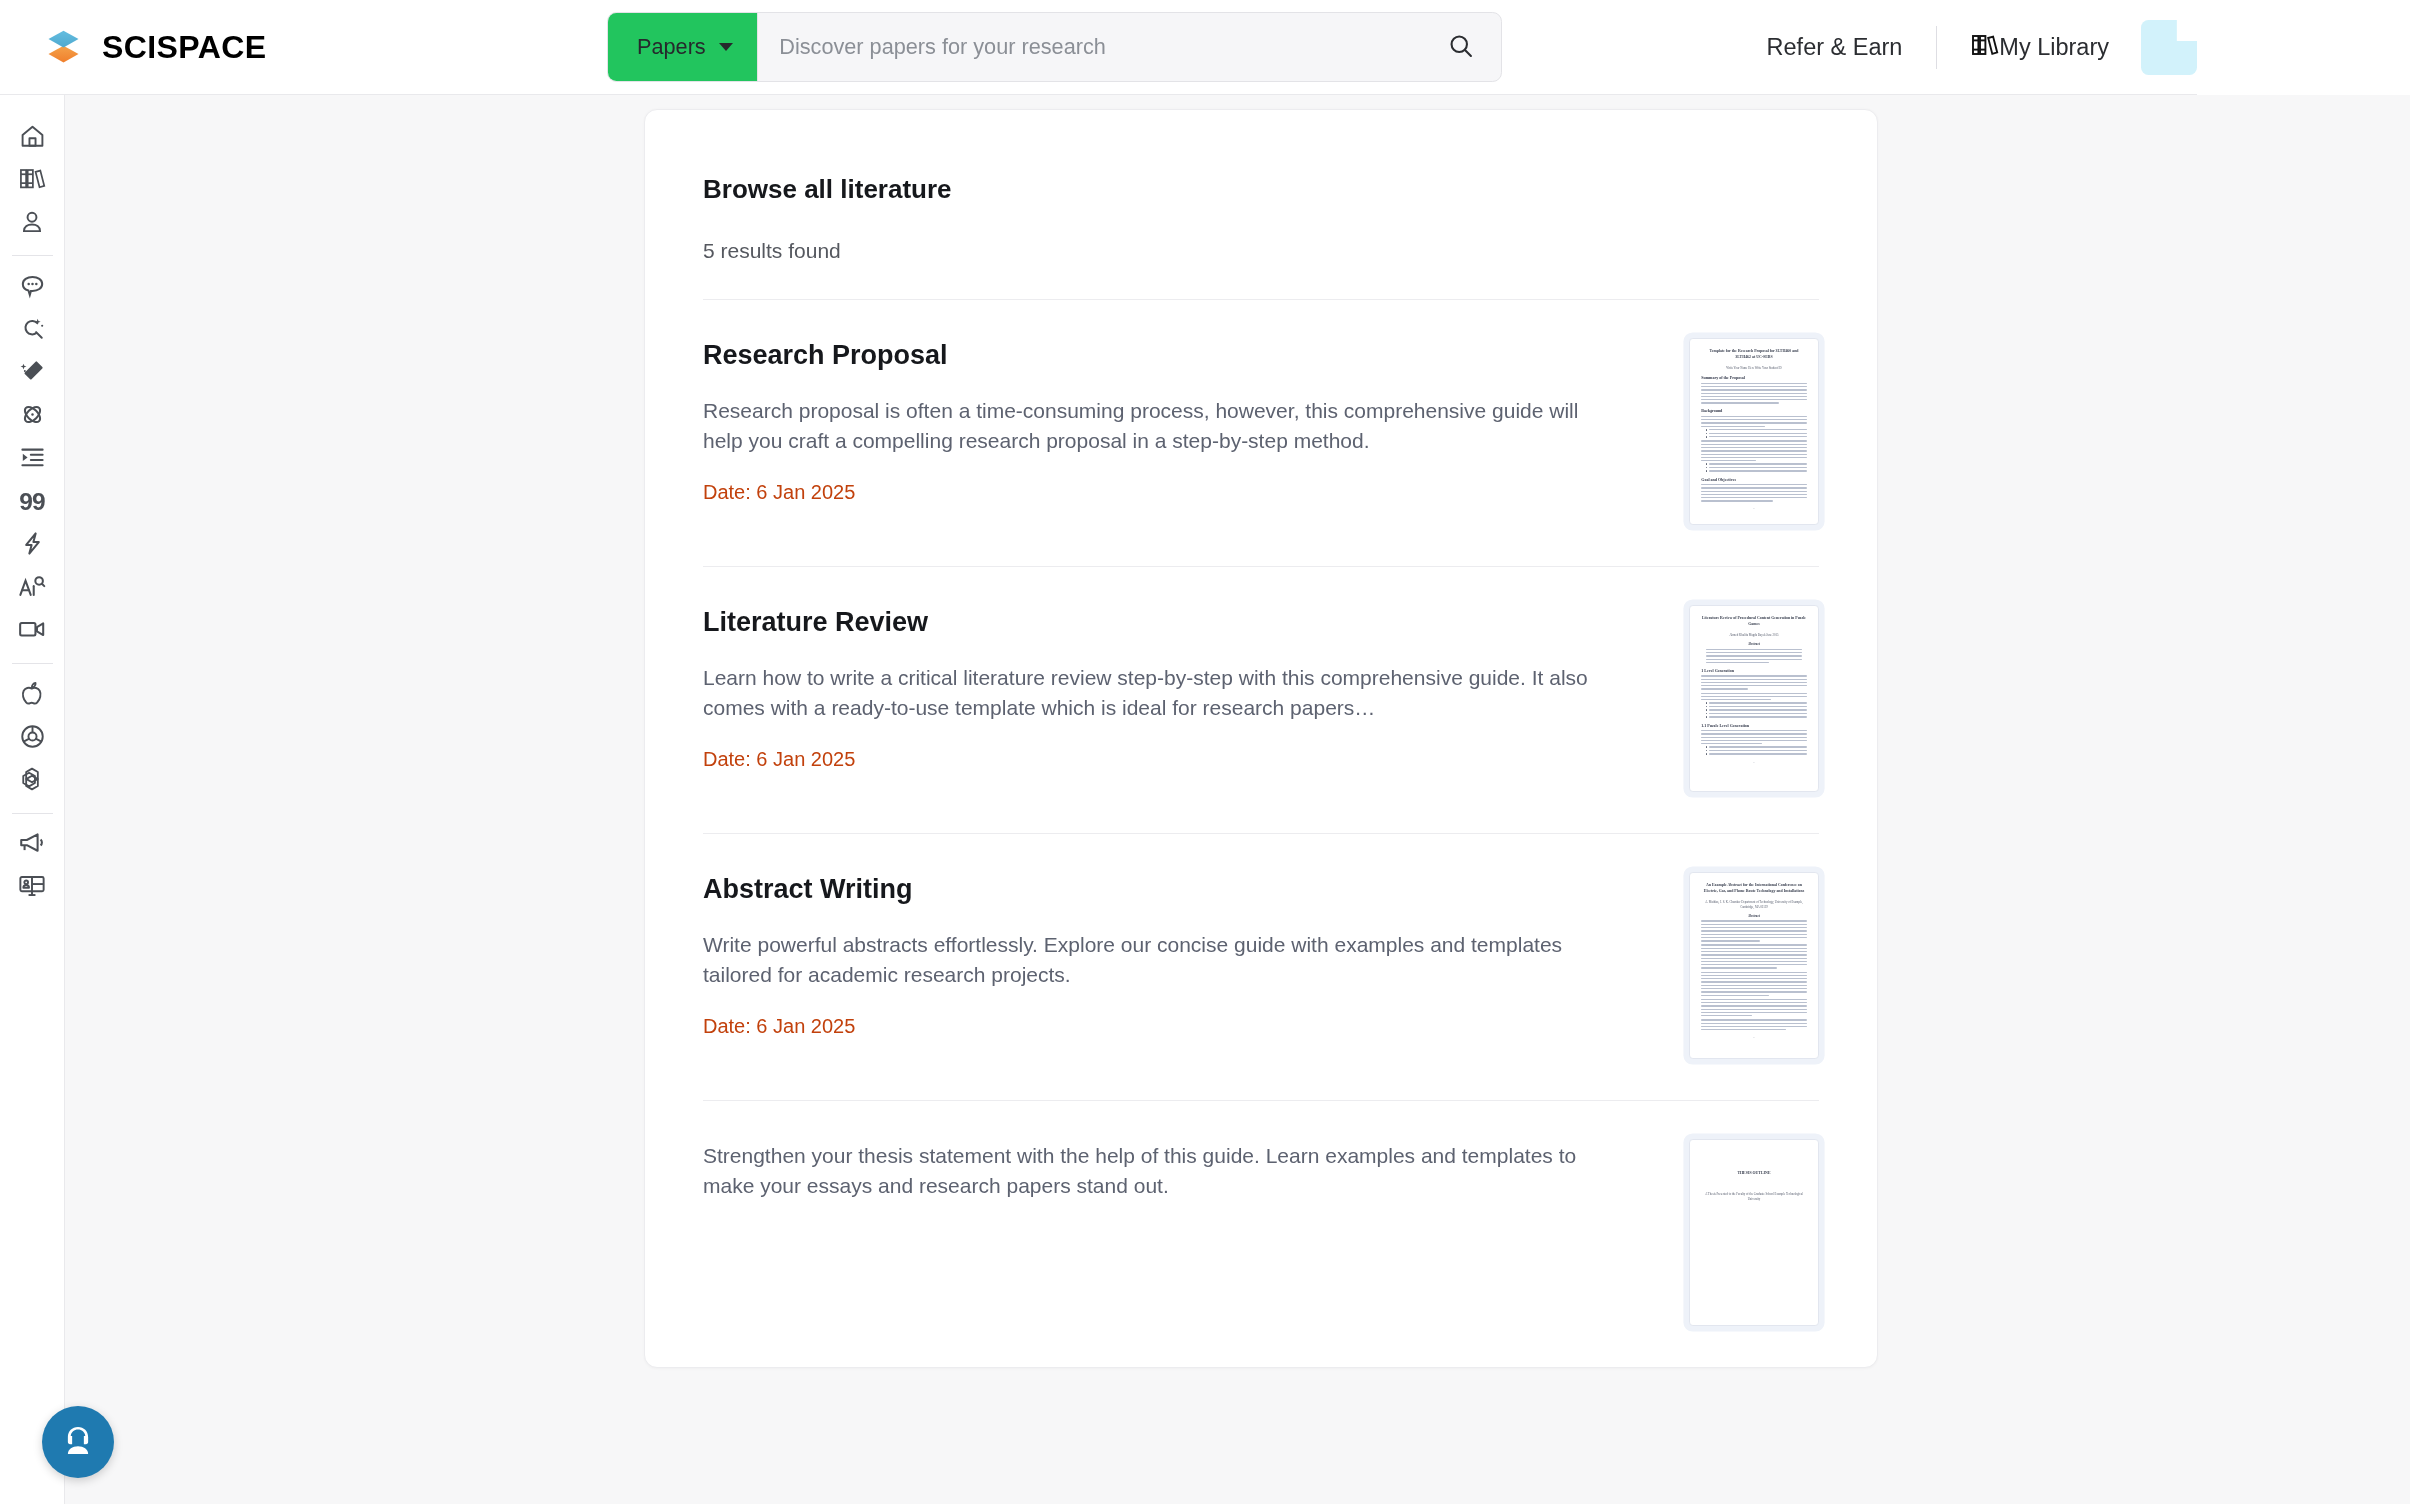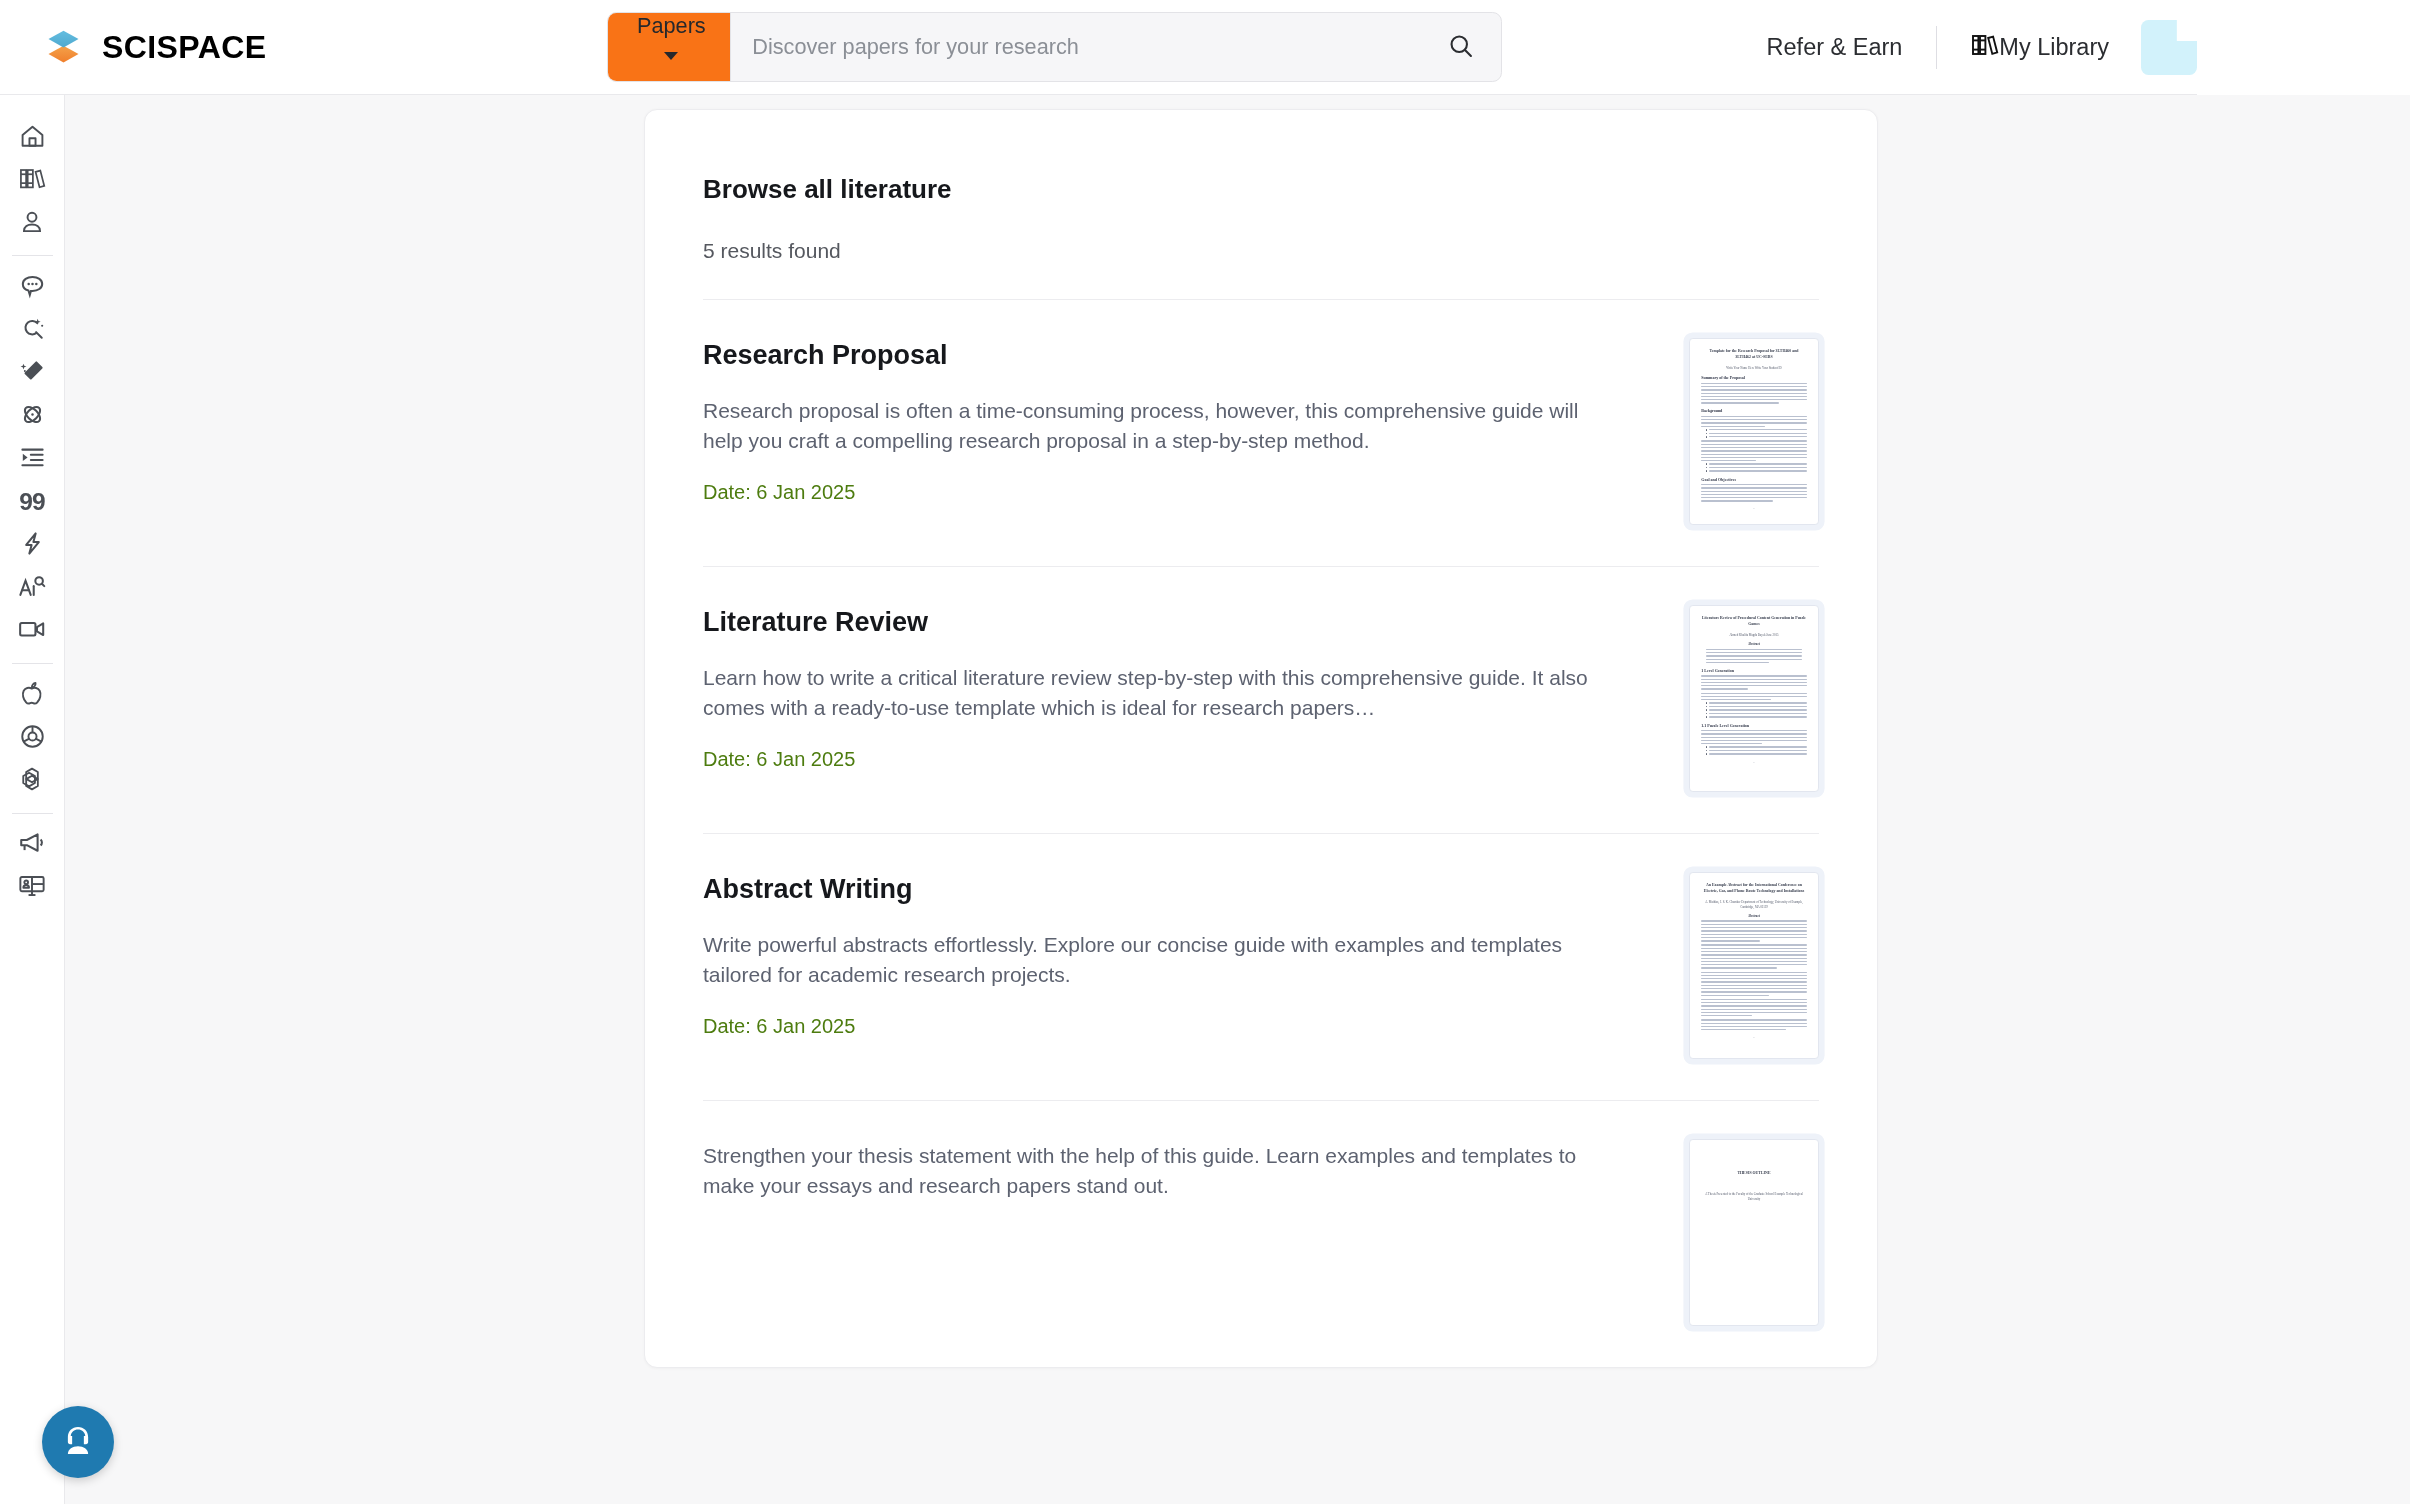--- a/index.html
+++ b/index.html
@@ -32,24 +32,24 @@
   .searchwrap {
     position: absolute; left: 607px; top: 12.2px;
     width: 895px; height: 70px;
     display: flex; align-items: stretch;
     border: 0.9px solid #e3e3e7; border-radius: 9.4px;
     background: #f6f6f8; overflow: hidden;
   }
   .search-scope {
     display: flex; align-items: center; gap: 13px;
     padding: 0 24.5px 0 29px;
-    background: #f97316;
+    background: #22c55e;
     border-right: 0.9px solid #e3e3e7;
     cursor: pointer;
-    font-size: 21.7px; color: #26282c; flex-direction: column;
+    font-size: 21.7px; color: #26282c;
   }
   .caret {
     width: 0; height: 0;
     border-left: 7.5px solid transparent;
     border-right: 7.5px solid transparent;
     border-top: 8.5px solid #26282c;
   }
   .search-input {
     flex: 1; border: none; outline: none;
     background: transparent;
@@ -154,21 +154,21 @@
   .tpl-row:last-child { border-bottom: none; }
   .tpl-text { width: 904px; padding-top: 1.9px; }
   .tpl-name {
     font-size: 27px; font-weight: 700; color: #16181c;
     margin-bottom: 25.4px;
   }
   .tpl-desc {
     font-size: 21px; line-height: 1.42; color: #5d6270;
     margin-bottom: 25.4px;
   }
-  .tpl-date { font-size: 20px; color: #4d7c0f; }
+  .tpl-date { font-size: 20px; color: #c2410c; }
 
   
   .thumb {
     width: 130px; min-height: 187px;
     background: #ffffff;
     border: 0.9px solid #e2e6ef;
     border-radius: 3.8px;
     box-shadow: 0 0 0 5.6px #eef2f9;
     padding: 10.4px 11.3px 7.5px;
     overflow: hidden;

